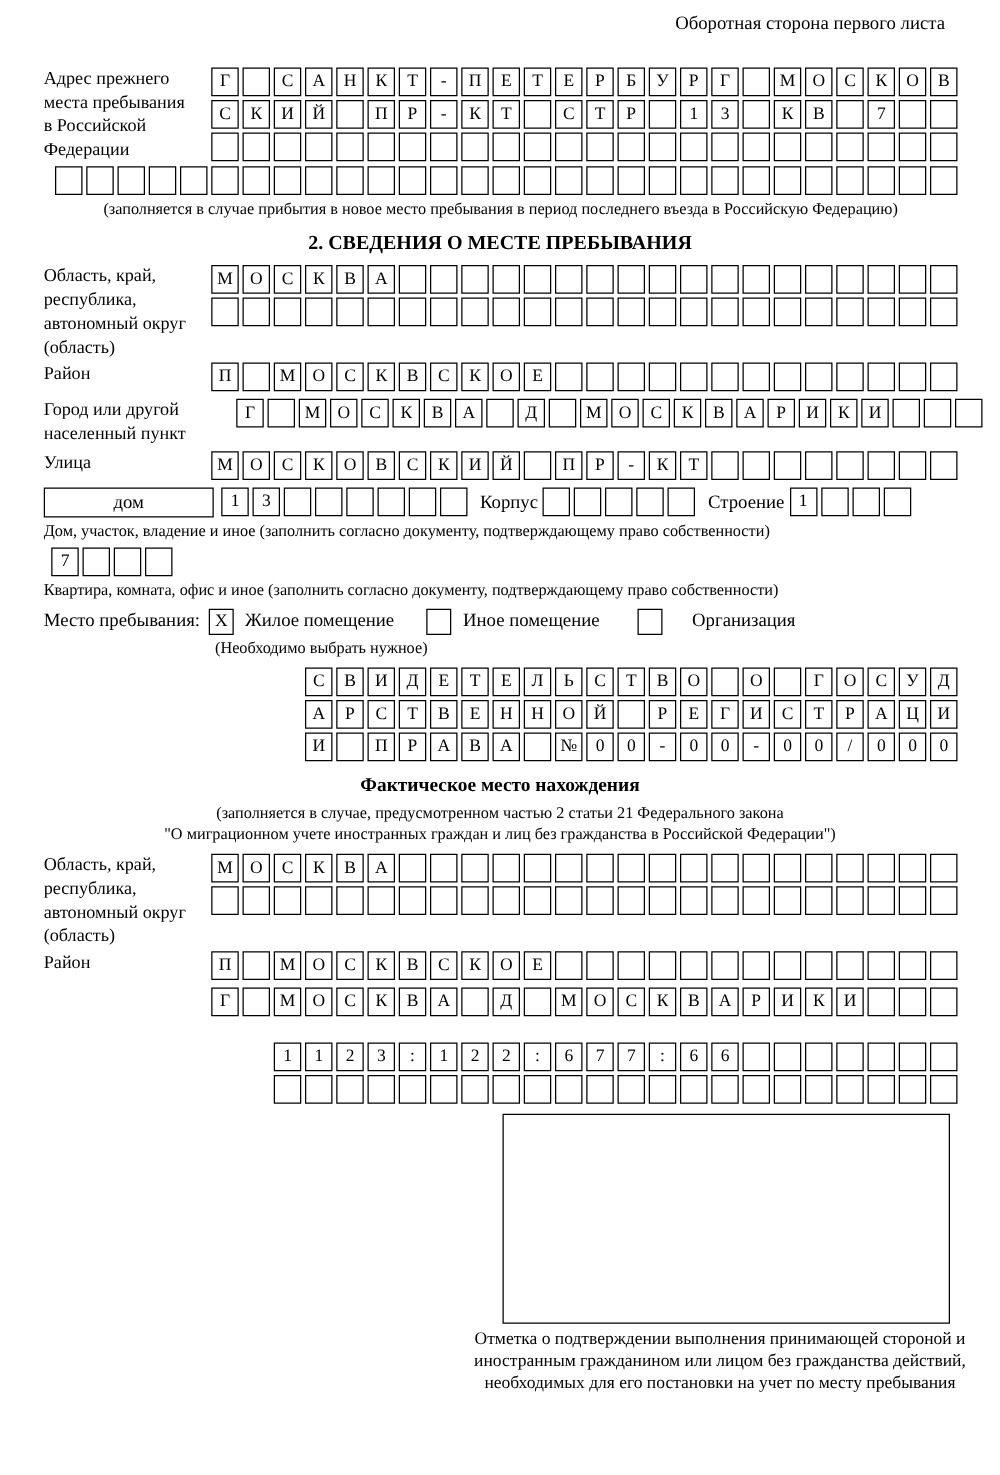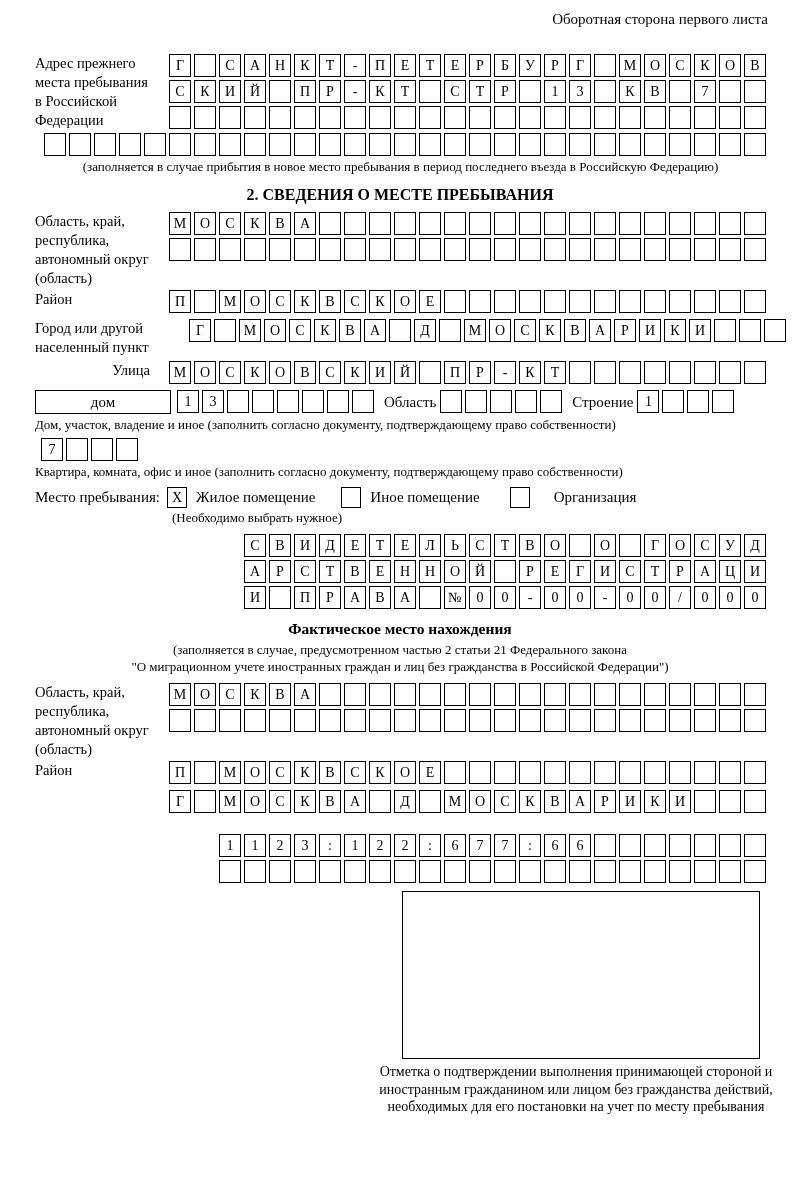--- a/index.html
+++ b/index.html
@@ -2,37 +2,37 @@
 <html lang="ru"><head>
 <meta charset="utf-8">
 <style>
   html,body{margin:0;padding:0;background:#fff;}
   body{
     width:800px;height:1180px;box-sizing:border-box;overflow:hidden;
     padding-top:10px;
     font-family:"Liberation Serif","DejaVu Serif",serif;
     color:#000;
   }
-  .header-note{text-align:right;padding-right:32px;font-size:15px;line-height:18px;}
+  .header-note{text-align:right;padding-right:44px;font-size:15px;line-height:18px;}
   .block{margin-left:35px;margin-right:34px;}
   .field{display:flex;align-items:flex-start;}
   .field .label{flex:none;font-size:14.5px;line-height:19px;padding-right:6px;}
   .rows{margin-left:auto;display:flex;flex-direction:column;gap:3px;}
   .cellrow{display:flex;gap:3px;justify-content:flex-end;}
   .cell{
     box-sizing:border-box;flex:none;width:22px;height:23px;
     border:1.5px solid #000;display:flex;align-items:center;justify-content:center;
     font-size:14px;line-height:1;background:#fff;
   }
   .fullrow{margin-top:3px;}
   .caption{font-size:13px;line-height:16px;margin-top:3px;}
   .caption.center{text-align:center;}
   .sec-title{font-weight:bold;font-size:16px;line-height:19px;text-align:center;margin-top:10px;}
   .sub-title{font-weight:bold;font-size:15.5px;line-height:19px;text-align:center;margin-top:10px;}
-  .mt8{margin-top:8px;} .mt6{margin-top:6px;} .mt4{margin-top:4px;text-align:right;} .mt2{margin-top:2px;}
+  .mt8{margin-top:8px;} .mt6{margin-top:6px;} .mt4{margin-top:4px;} .mt2{margin-top:2px;}
   .lbl-w115{width:115px;} .lbl-w148{width:148px;} .lbl-w175{width:175px;} .lbl-w225{width:225px;}
   .houserow{display:flex;align-items:flex-start;margin-top:6px;}
   .bigbox{
     box-sizing:border-box;height:24px;border:1.5px solid #000;
     display:flex;align-items:center;justify-content:center;font-size:15px;background:#fff;
   }
   .bigbox.dom{width:136px;} .bigbox.kv{width:195px;}
   .inline-label{font-size:15px;line-height:24px;}
   .stayrow{display:flex;align-items:center;margin-top:7px;font-size:15px;}
   .checkbox{
@@ -332,21 +332,21 @@
   <div class="cellrow" style="margin-left:6px;">
       <span class="cell">1</span>
       <span class="cell">3</span>
       <span class="cell"></span>
       <span class="cell"></span>
       <span class="cell"></span>
       <span class="cell"></span>
       <span class="cell"></span>
       <span class="cell"></span>
     </div>
-  <div class="inline-label" style="margin-left:10px;">Область</div>
+  <div class="inline-label" style="margin-left:10px;">Корпус</div>
   <div class="cellrow" style="margin-left:4px;">
       <span class="cell"></span>
       <span class="cell"></span>
       <span class="cell"></span>
       <span class="cell"></span>
       <span class="cell"></span>
     </div>
   <div class="inline-label" style="margin-left:10px;">Строение</div>
   <div class="cellrow" style="margin-left:4px;">
       <span class="cell">1</span>

